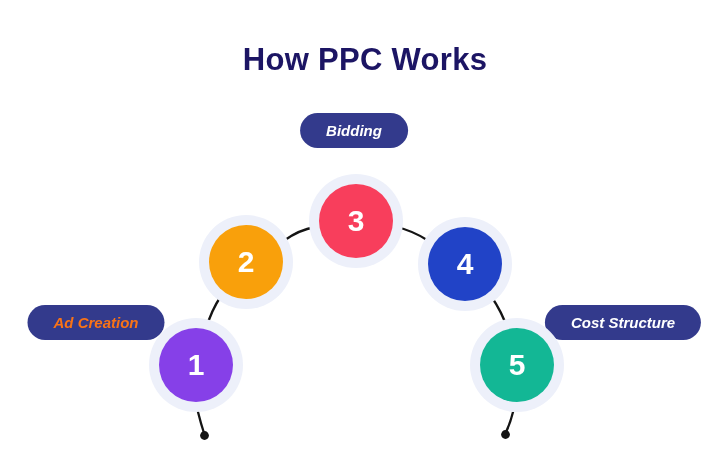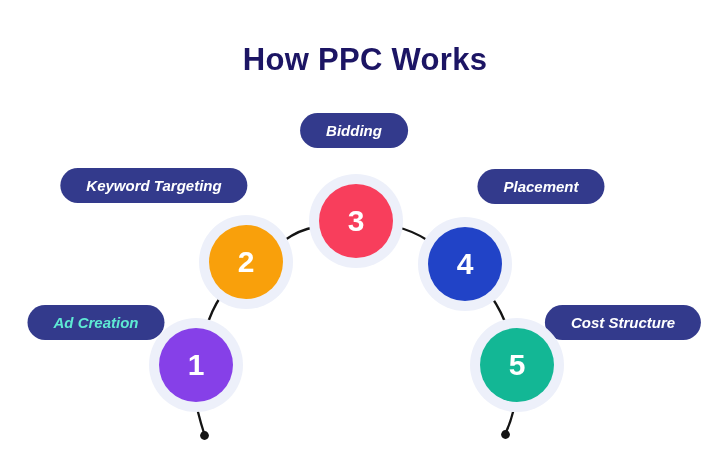--- a/index.html
+++ b/index.html
@@ -80,24 +80,22 @@
     <path d="M 206 329 Q 211 311 221 296" stroke-width="2.3" stroke-linecap="round" stroke="#141414"></path>
     <path d="M 285 240 Q 299 230 315 227" stroke-width="2.3" stroke-linecap="round" stroke="#141414"></path>
     <path d="M 397 227 Q 413 231 427 240" stroke-width="2.3" stroke-linecap="round" stroke="#141414"></path>
     <path d="M 491 296 Q 502 312 508 330" stroke-width="2.3" stroke-linecap="round" stroke="#141414"></path>
     <path d="M 198 412 Q 201 424 204 433" stroke-width="2.3" stroke-linecap="round" stroke="#141414"></path>
     <path d="M 513 412 Q 510 424 506 432" stroke-width="2.3" stroke-linecap="round" stroke="#141414"></path>
     <circle cx="204.5" cy="435.5" r="4.4" fill="#141414"></circle>
     <circle cx="505.5" cy="434.5" r="4.4" fill="#141414"></circle>
   </svg>
 
-  <div class="pill pill-ad-creation" style="background: rgb(51, 58, 140); color: #5eead4;">Ad Creation</div>
-  <div class="pill pill-keyword" style="background: rgb(51, 58, 140); color: rgb(255, 255, 255);">Keyword Targeting</div>
+  <div class="pill pill-ad-creation" style="background: rgb(51, 58, 140); color: #f97316;">Ad Creation</div>
   <div class="pill pill-bidding" style="background: rgb(51, 58, 140); color: rgb(255, 255, 255);">Bidding</div>
-  <div class="pill pill-placement" style="background: rgb(51, 58, 140); color: rgb(255, 255, 255);">Placement</div>
   <div class="pill pill-cost-structure" style="background: rgb(51, 58, 140); color: rgb(255, 255, 255);">Cost Structure</div>
 
   <div class="node node-1" style="background: rgb(237, 240, 250);">
     <div class="node-inner" style="background: rgb(134, 64, 232); color: rgb(255, 255, 255);">1</div>
   </div>
   <div class="node node-2" style="background: rgb(237, 240, 250);">
     <div class="node-inner" style="background: rgb(249, 160, 11); color: rgb(255, 255, 255);">2</div>
   </div>
   <div class="node node-3" style="background: rgb(237, 240, 250);">
     <div class="node-inner" style="background: rgb(248, 62, 92); color: rgb(255, 255, 255);">3</div>

